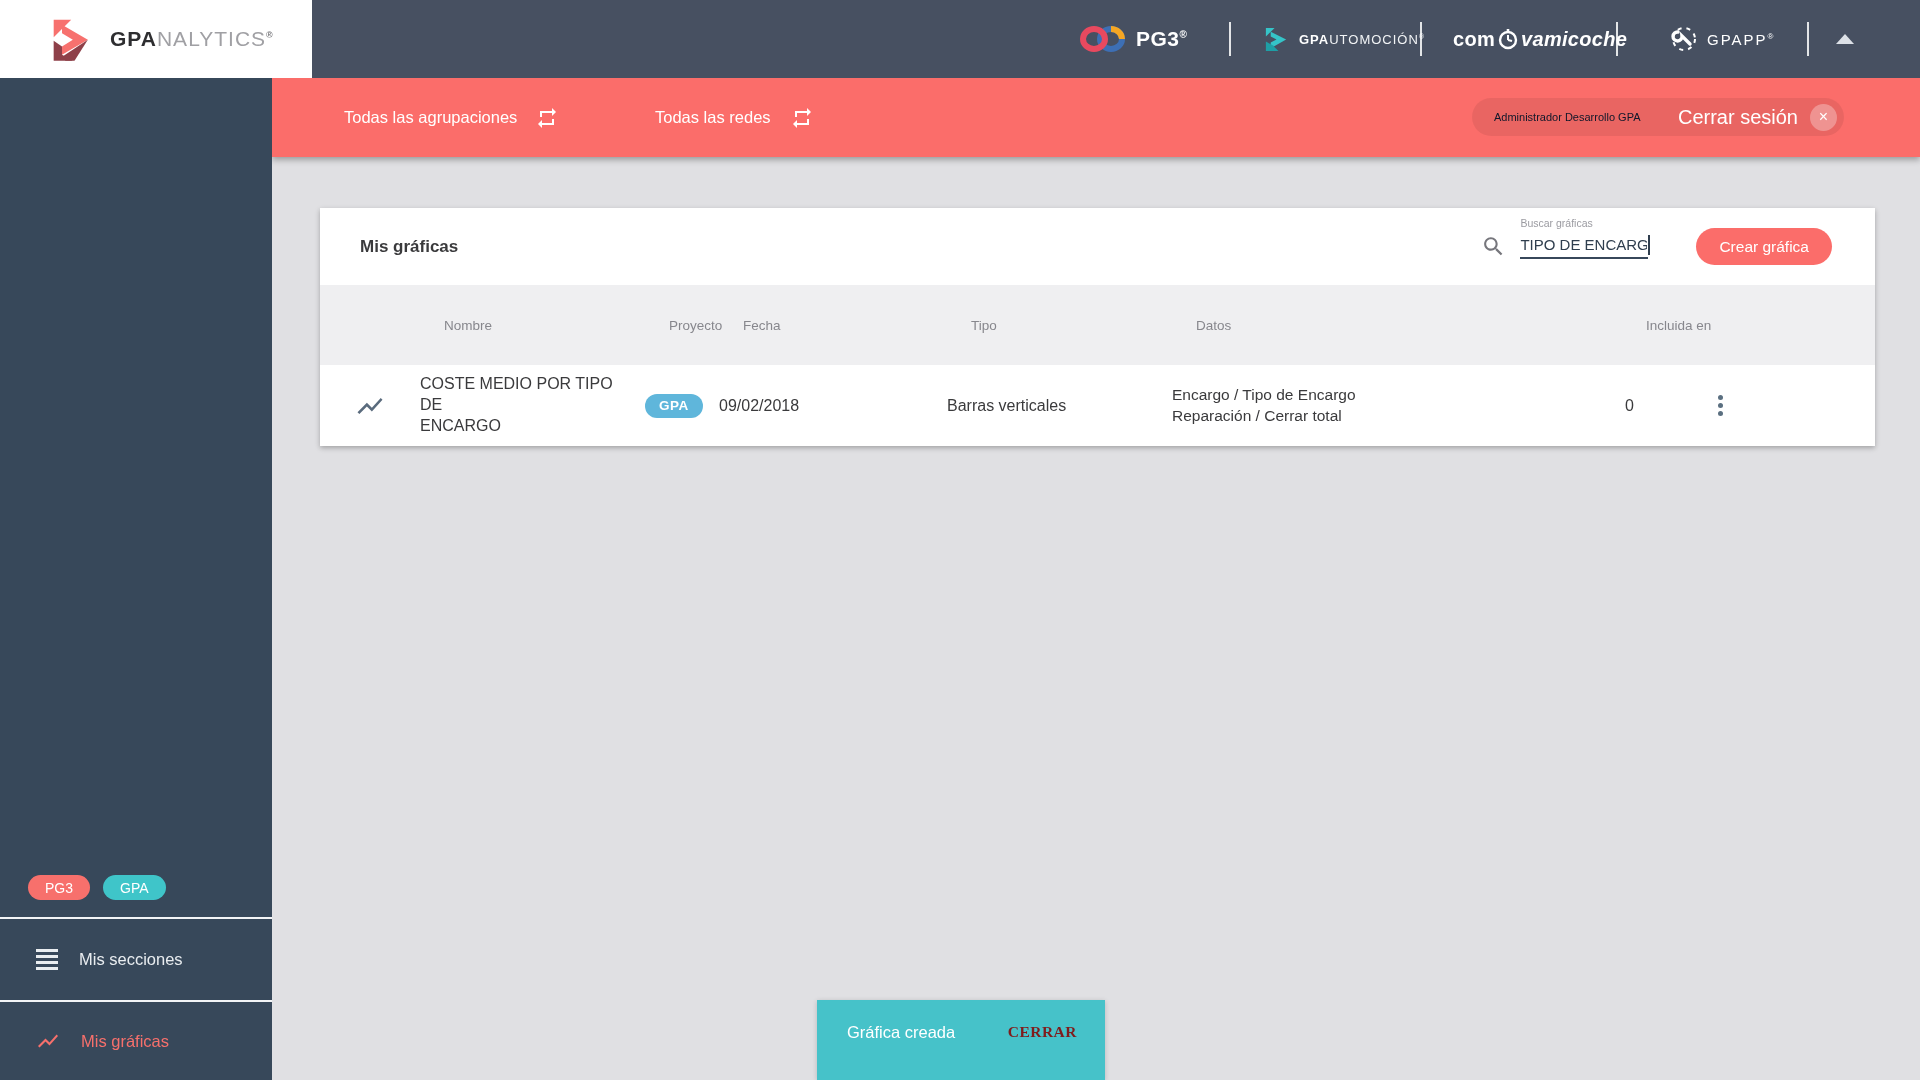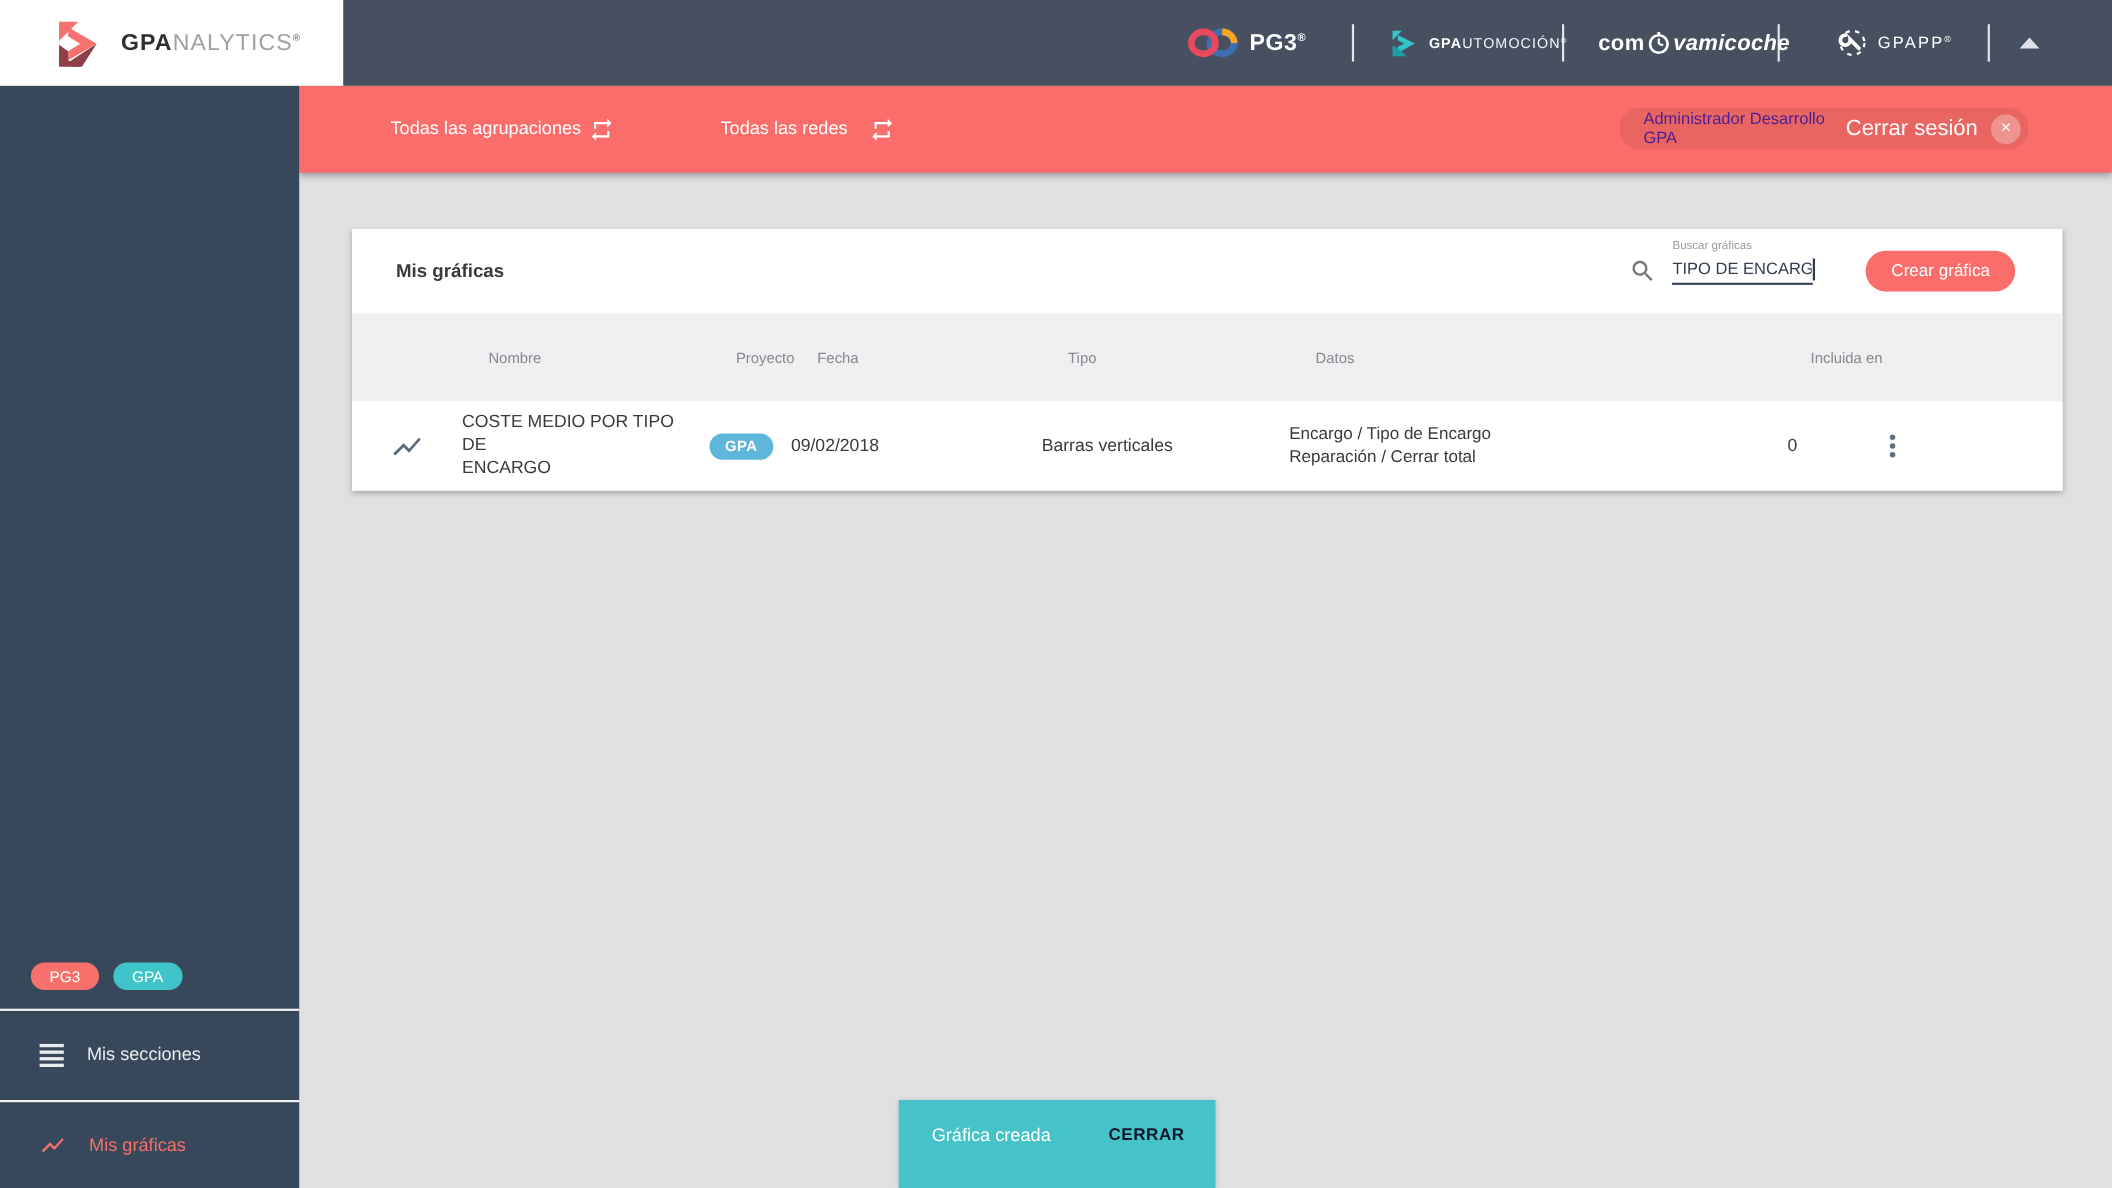--- a/index.html
+++ b/index.html
@@ -25,21 +25,21 @@
   .como-clock { margin:0 2px; }
   .gpapp-text { font-size:15px; letter-spacing:2px; margin-left:9px; }
   .gpapp-text sup { font-size:8px; letter-spacing:0; }
   .caret-up { width:0; height:0; border-left:9px solid transparent; border-right:9px solid transparent; border-bottom:10px solid #DDE1E7; cursor:pointer; }
 
   
   .filterbar { position:absolute; left:272px; top:78px; width:1648px; height:79px; background:#FB6D6A; box-shadow:0 3px 6px rgba(0,0,0,0.30); z-index:20; }
   .fb-label { position:absolute; top:0; height:79px; display:flex; align-items:center; color:#FFFFFF; font-size:16.5px; }
   .fb-swap { position:absolute; top:28px; cursor:pointer; }
   .session-pill { position:absolute; left:1200px; top:20px; width:372px; height:38px; background:rgba(0,0,0,0.07); border-radius:19px; display:flex; align-items:center; padding:0 7px 0 22px; }
-  .session-user { color:#4c1d95; font-size:15px; flex:1; }
+  .session-user { color:#0f172a; font-size:11px; flex:1; }
   .logout-btn { display:flex; align-items:center; color:#FFFFFF; font-size:20px; cursor:pointer; }
   .logout-x { width:27px; height:27px; border-radius:50%; background:rgba(255,255,255,0.30); color:#FFFFFF; font-size:16px; display:flex; align-items:center; justify-content:center; margin-left:12px; }
 
   
   .sidebar { position:absolute; left:0; top:78px; width:272px; height:1002px; background:#37485A; display:flex; flex-direction:column; z-index:25; }
   .sb-spacer { flex:1; }
   .sb-badges { height:59px; display:flex; align-items:center; padding-left:28px; gap:13px; }
   .sb-badge { height:25px; border-radius:13px; display:flex; align-items:center; justify-content:center; color:#FFFFFF; font-size:14px; padding:0 17px; cursor:pointer; }
   .sb-badge.red { background:#F7706C; }
   .sb-badge.teal { background:#3FC5C9; }
@@ -72,21 +72,21 @@
   .name-cell { line-height:1.3; padding-right:14px; }
   .badge-gpa { display:inline-flex; align-items:center; justify-content:center; background:#5FB6DB; color:#FFFFFF; font-weight:bold; font-size:13.5px; letter-spacing:0.5px; height:24px; padding:0 14px; border-radius:12px; }
   .datos-cell { font-size:15.5px; line-height:1.35; }
   .incluida-cell { padding-left:35px; }
   .kebab { display:flex; flex-direction:column; gap:3px; padding-left:18px; width:40px; cursor:pointer; }
   .kebab span { width:5px; height:5px; border-radius:50%; background:#5A6F80; }
 
   
   .snackbar { position:absolute; left:545px; top:843px; width:288px; height:80px; background:#46C2C9; display:flex; align-items:center; padding:0 16px 16px 30px; box-shadow:0 1px 5px rgba(0,0,0,0.18); }
   .snack-msg { color:#FFFFFF; font-size:16.5px; flex:1; }
-  .snack-action { color:#0f172a; font-size:15.5px; font-weight:bold; letter-spacing:0.5px; background:none; border:none; font-family:Liberation Sans, sans-serif; cursor:pointer; padding:10px 12px; }
+  .snack-action { color:#7f1d1d; font-size:15.5px; font-weight:bold; letter-spacing:0.5px; background:none; border:none; font-family:Liberation Serif, serif; cursor:pointer; padding:10px 12px; }
 </style>
 </head>
 <body>
 
 <header class="topbar">
 
   <div class="tb-item" style="left:1080px;">
     <svg width="46" height="30" viewBox="0 0 46 30">
       <ellipse cx="31" cy="15" rx="11" ry="10" fill="none" stroke="#3D6FB5" stroke-width="6"></ellipse>
       <path d="M31 5 a11 10 0 0 1 11 10" fill="none" stroke="#F5A623" stroke-width="6"></path>
@@ -142,21 +142,21 @@
   <svg class="logo-mark" viewBox="0 0 56 60">
     <polygon points="6,7 27,7 6,28" fill="#F7716E"></polygon>
     <polygon points="16,13 47,31 16,49 16,39 29,31 16,23" fill="#F7716E"></polygon>
     <polygon points="6,32 16,39 16,49 29,56 6,56" fill="#8E4049"></polygon>
     <polygon points="18,50 47,31 31,56 20,56" fill="#8E4049"></polygon>
   </svg>
   <div class="logo-text"><span>GPA</span><span class="light">NALYTICS</span><sup>®</sup></div>
 </div>
 
 <div class="filterbar">
-  <div class="fb-label" style="left:83px;text-align:center;">Todas las agrupaciones</div>
+  <div class="fb-label" style="left:72px;text-align:center;">Todas las agrupaciones</div>
   <svg class="fb-swap" style="left:263px;" width="24" height="24" viewBox="0 0 24 24">
     <path fill="#FFFFFF" d="M7 7h10v3l4-4-4-4v3H5v6h2V7zm10 10H7v-3l-4 4 4 4v-3h12v-6h-2v4z"></path>
   </svg>
 
   <div class="fb-label" style="left:383px;">Todas las redes</div>
   <svg class="fb-swap" style="left:518px;" width="24" height="24" viewBox="0 0 24 24">
     <path fill="#FFFFFF" d="M7 7h10v3l4-4-4-4v3H5v6h2V7zm10 10H7v-3l-4 4 4 4v-3h12v-6h-2v4z"></path>
   </svg>
 
   <div class="session-pill">

